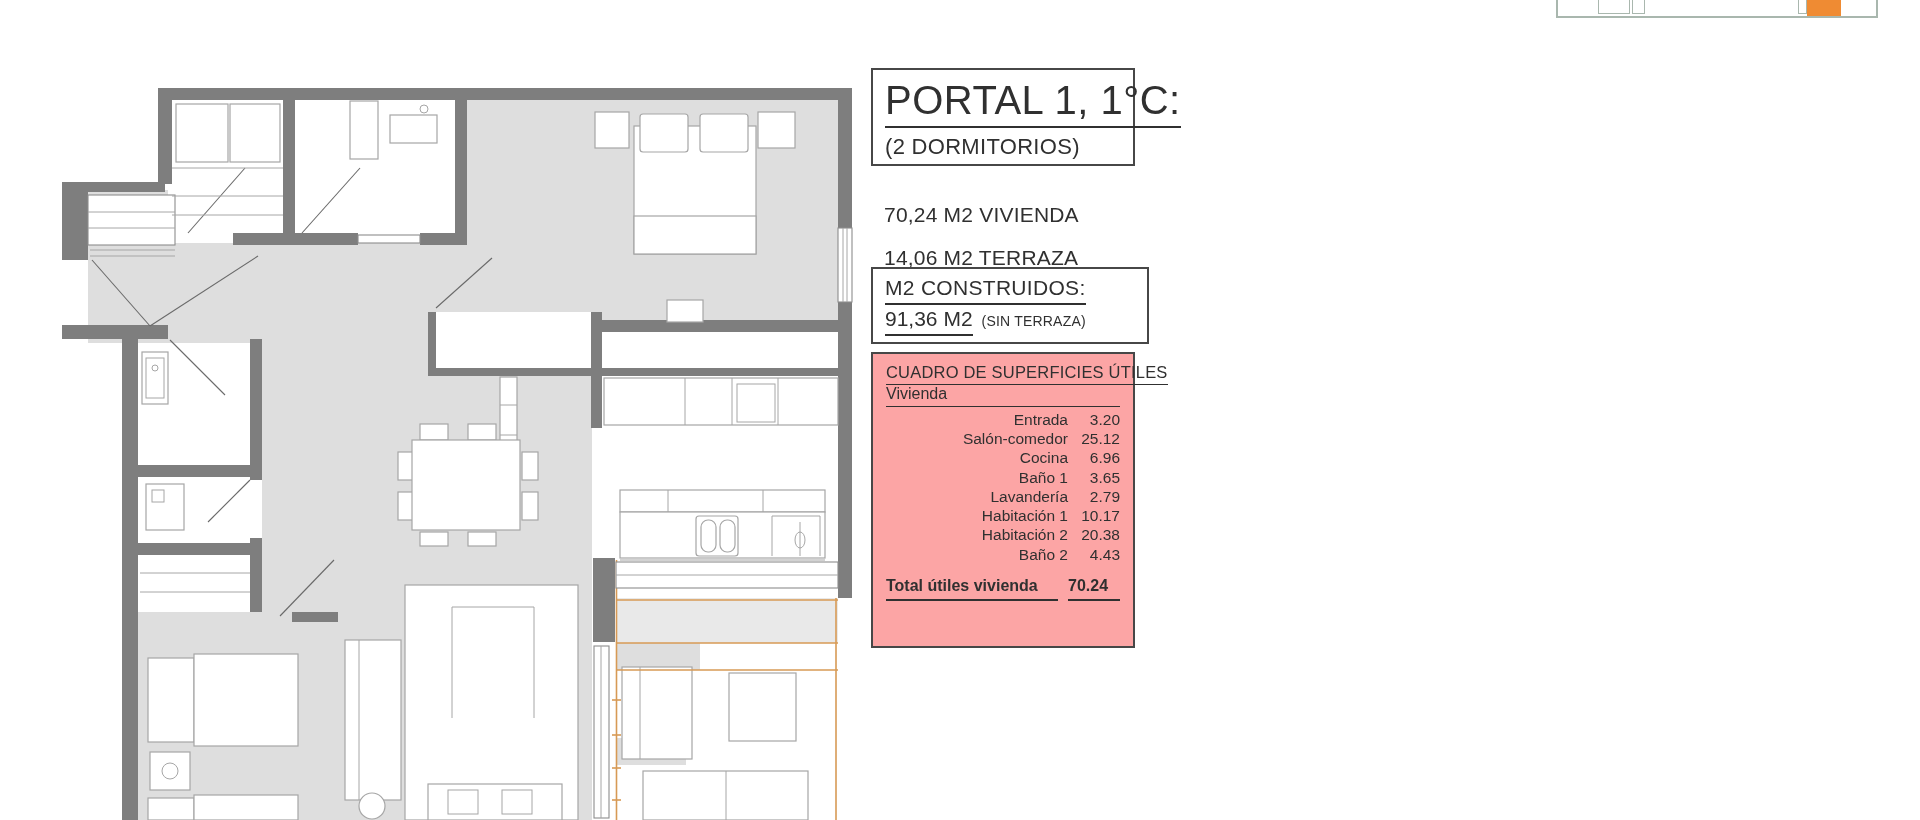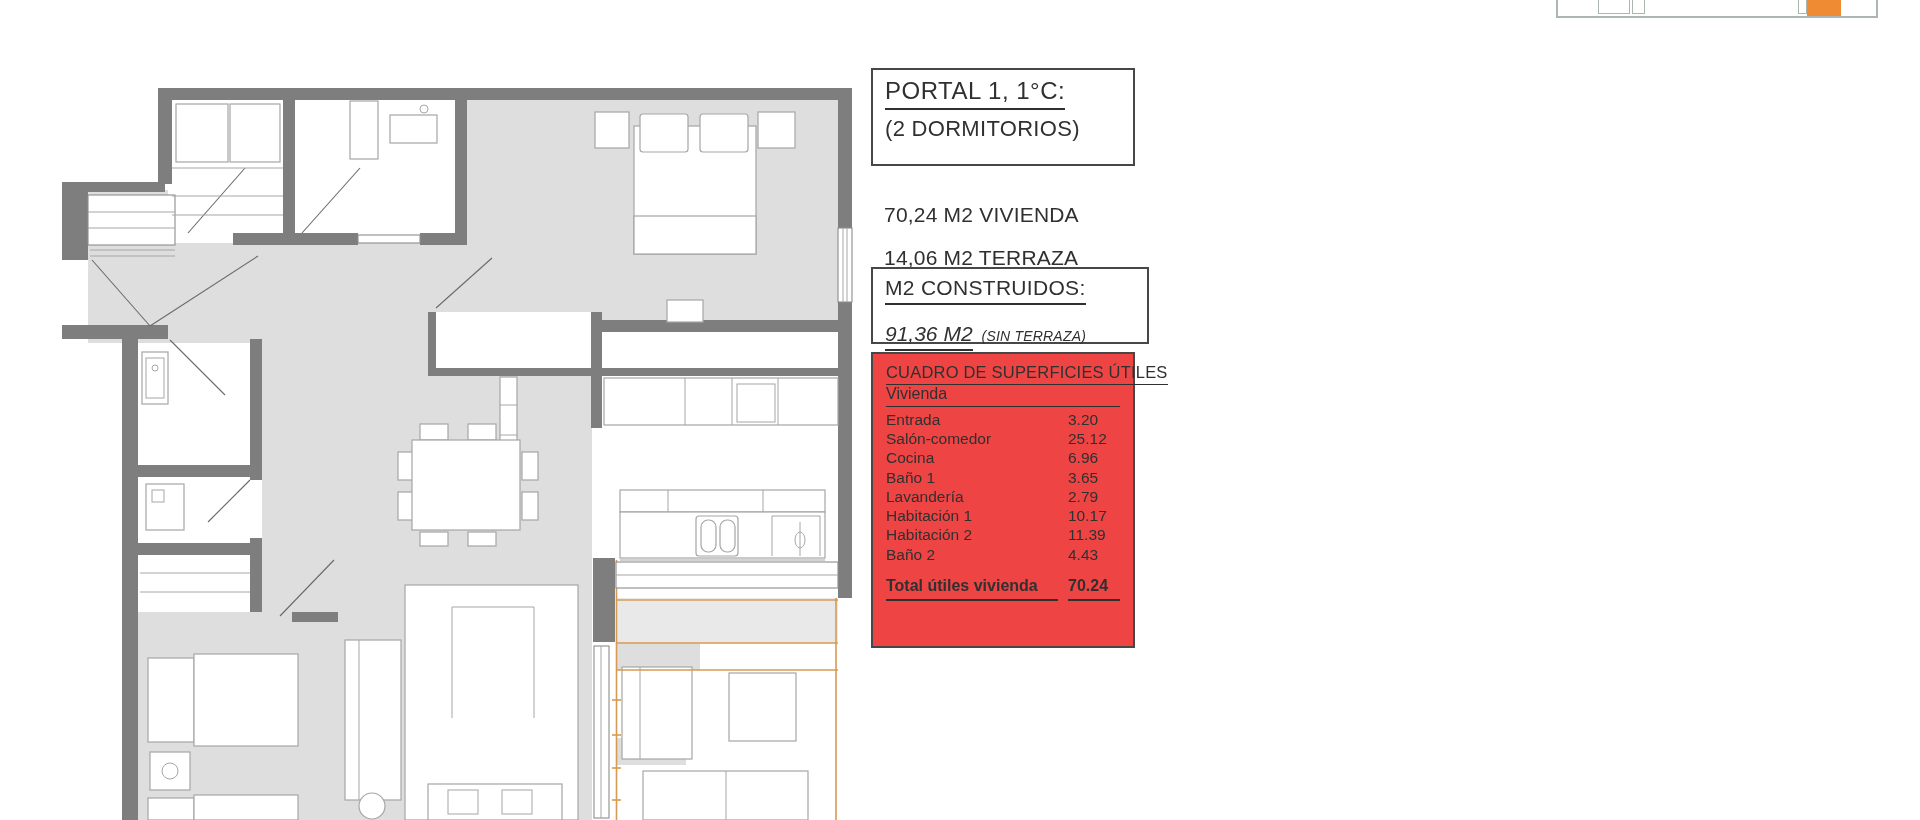--- a/index.html
+++ b/index.html
@@ -27,42 +27,42 @@
   
   #keyplan{left:1556px;top:0;width:322px;height:18px;background:#fff;
     border:2px solid var(--keyline);border-top:none;}
   #keyplan .kp{position:absolute;top:0;border:1.5px solid var(--keyline);border-top:none;background:#fff;}
   #keyplan .kp-orange{position:absolute;top:0;background:var(--accent);}
 
   
   .u{display:inline-block;border-bottom:2px solid var(--ink);padding-bottom:3px;}
   #portal-box{left:871px;top:68px;width:264px;height:98px;border:2px solid var(--border);
     padding:8px 12px 0 12px;background:#fff;}
-  #portal-title{font-size:24px;letter-spacing:.5px;line-height:1.12;white-space:nowrap;}
+  #portal-title{font-size:40px;letter-spacing:.5px;line-height:1.12;white-space:nowrap;}
   #portal-sub{font-size:22px;margin-top:6px;letter-spacing:.3px;}
 
   #utiles{left:884px;top:194px;width:260px;}
   #utiles .head{font-size:21px;letter-spacing:.3px;}
   #utiles .ln{font-size:21px;margin-top:19px;letter-spacing:.2px;white-space:nowrap;}
   #utiles .ln:first-of-type{margin-top:9px;}
 
   #constr-box{left:871px;top:267px;width:278px;height:77px;border:2px solid var(--border);
     padding:7px 12px 0 12px;background:#fff;}
   #constr-head{font-size:21px;letter-spacing:.3px;}
-  #constr-row{margin-top:17px;white-space:nowrap;font-style:italic;}
+  #constr-row{margin-top:2px;white-space:nowrap;}
   #constr-val{font-size:21px;}
   #constr-note{font-size:14px;margin-left:9px;letter-spacing:.2px;}
 
   #cuadro-box{left:871px;top:352px;width:264px;height:296px;border:2px solid var(--border);
-    padding:9px 13px 0 13px;background:#ef4444;}
+    padding:9px 13px 0 13px;background:#fca5a5;}
   #cuadro-head{font-size:16.5px;letter-spacing:.2px;white-space:nowrap;}
   #cuadro-head .u{border-bottom-width:1.5px;padding-bottom:2px;}
   #group-row{font-size:16px;border-bottom:1.5px solid var(--ink);padding-bottom:3px;}
   #surface-rows{margin-top:3px;}
-  .trow{display:flex;height:19.3px;align-items:center;font-size:15.5px;}
+  .trow{display:flex;height:19.3px;align-items:center;font-size:15.5px;text-align:right;}
   .tlabel{flex:1;}
   .tvalue{width:52px;}
   #total-row{display:flex;margin-top:13px;font-size:16px;font-weight:bold;}
   #total-row .tlabel{flex:1;border-bottom:2px solid var(--ink);padding-bottom:3px;margin-right:10px;}
   #total-row .tvalue{width:52px;border-bottom:2px solid var(--ink);padding-bottom:4px;}
 </style>
 </head>
 <body>
 
 <svg id="plan" class="abs" viewBox="60 70 800 750" width="800" height="750" xmlns="http://www.w3.org/2000/svg">
@@ -306,21 +306,21 @@
       <div class="trow">
         <span class="tlabel">Lavandería</span>
         <span class="tvalue">2.79</span>
       </div>
       <div class="trow">
         <span class="tlabel">Habitación 1</span>
         <span class="tvalue">10.17</span>
       </div>
       <div class="trow">
         <span class="tlabel">Habitación 2</span>
-        <span class="tvalue">11.39</span>
+        <span class="tvalue">20.38</span>
       </div>
       <div class="trow">
         <span class="tlabel">Baño 2</span>
         <span class="tvalue">4.43</span>
       </div>
     </div>
   <div id="total-row">
     <span class="tlabel">Total útiles vivienda</span>
     <span class="tvalue">70.24</span>
   </div>

